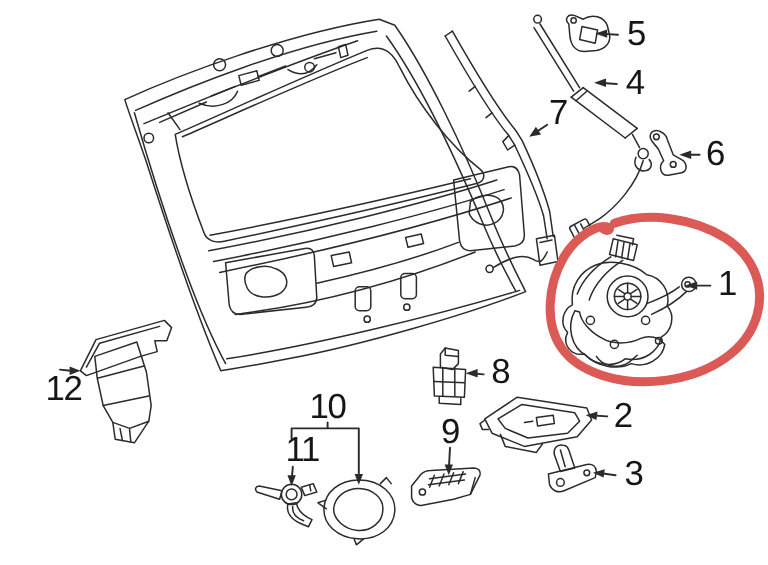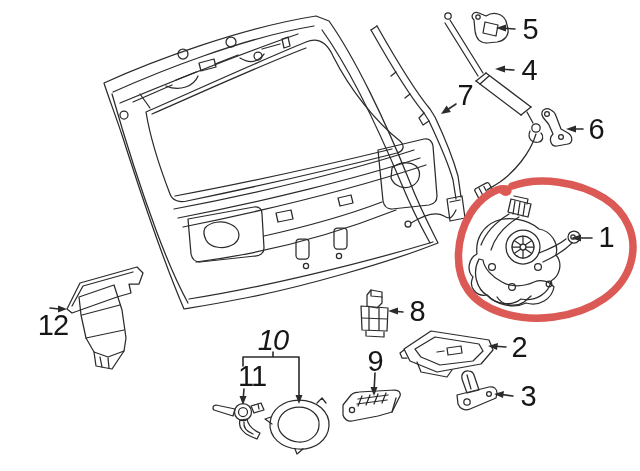--- a/index.html
+++ b/index.html
@@ -238,17 +238,17 @@
   <div id="callout-layer">
       <div class="callout" style="left: 606px; top: 237px;">1</div>
       <div class="callout" style="left: 519px; top: 347px;">2</div>
       <div class="callout" style="left: 528px; top: 396px;">3</div>
       <div class="callout" style="left: 529px; top: 70px;">4</div>
       <div class="callout" style="left: 530px; top: 29px;">5</div>
       <div class="callout" style="left: 596px; top: 129px;">6</div>
       <div class="callout" style="left: 465px; top: 95px;">7</div>
       <div class="callout" style="left: 417px; top: 311px;">8</div>
       <div class="callout" style="left: 375px; top: 361px;">9</div>
-      <div class="callout" style="left: 273px; top: 340px; font-style: italic;">10</div>
+      <div class="callout" style="left: 273px; top: 340px;">10</div>
       <div class="callout" style="left: 252px; top: 376px;">11</div>
       <div class="callout" style="left: 37px; top: 325px; margin-left: 16px;">12</div>
     </div>
 </div>
 
 </body></html>

